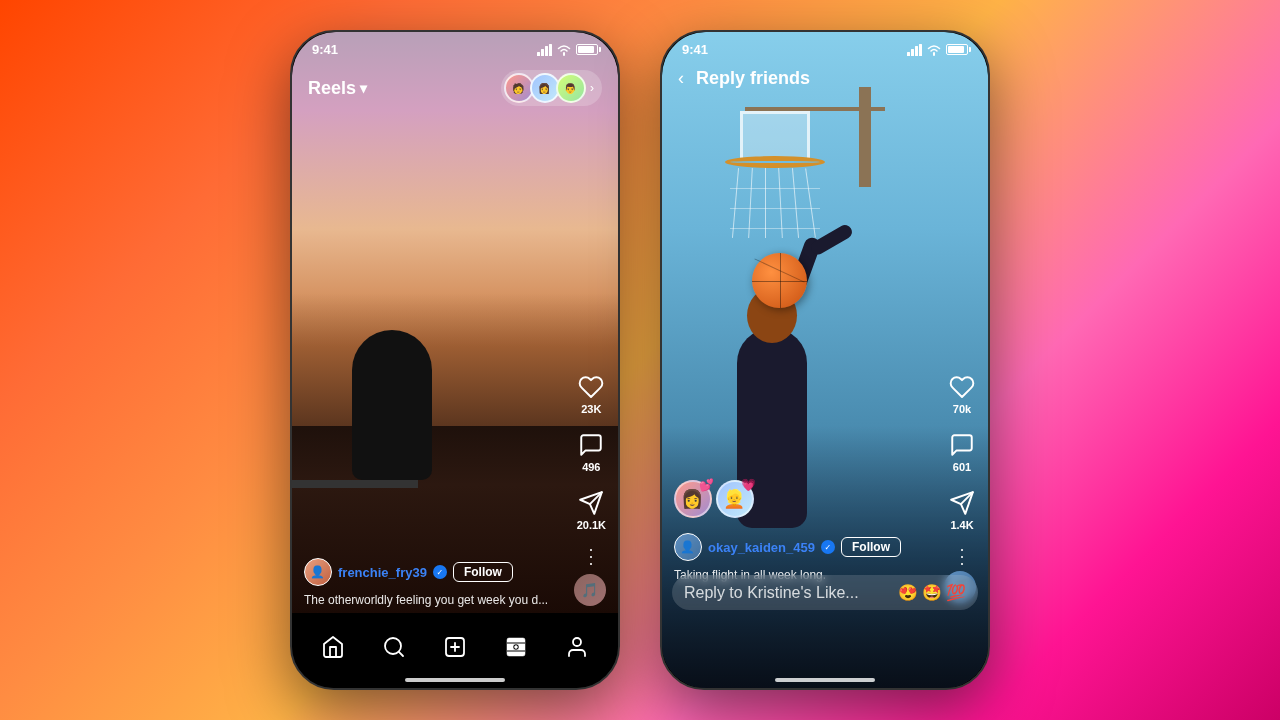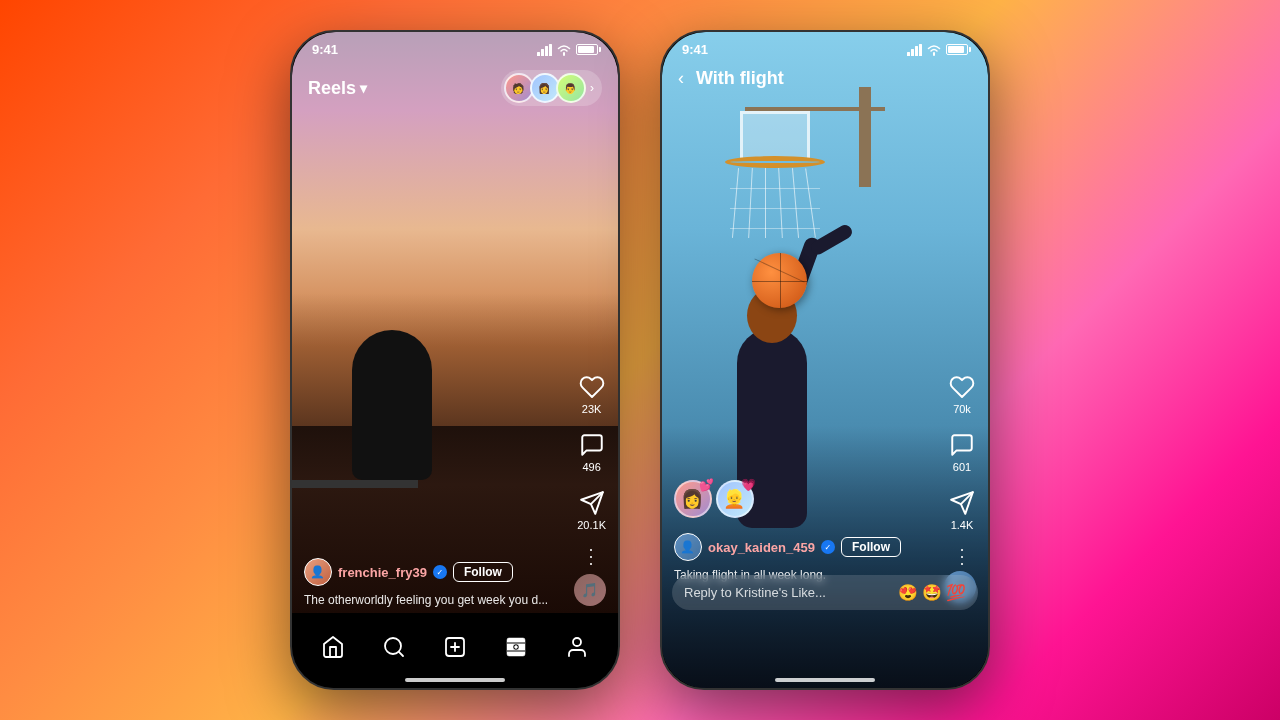--- a/index.html
+++ b/index.html
@@ -210,21 +210,21 @@
       width: 28px;
       height: 28px;
       display: flex;
       align-items: center;
       justify-content: center;
       font-size: 24px;
     }
 
     .action-count {
       font-size: 11px;
-      font-weight: 400;
+      font-weight: 700;
       color: #fff;
     }
 
     .more-dots {
       font-size: 18px;
       color: #fff;
       letter-spacing: 1px;
       transform: rotate(90deg);
     }
 
@@ -254,21 +254,21 @@
       overflow: hidden;
     }
 
     .user-avatar-2 {
       background: linear-gradient(135deg, #a0c8e8, #6090c0);
     }
 
     .username {
       font-size: 13px;
       font-weight: 600;
-      color: #fca5a5;
+      color: #3b82f6;
     }
 
     .verified-badge {
       width: 14px;
       height: 14px;
       background: #1877f2;
       border-radius: 50%;
       display: flex;
       align-items: center;
       justify-content: center;
@@ -368,21 +368,21 @@
       padding: 8px 12px;
       display: flex;
       align-items: center;
       justify-content: space-between;
       z-index: 10;
       backdrop-filter: blur(4px);
     }
 
     .reply-text {
       color: rgba(255,255,255,0.8);
-      font-size: 13px;
+      font-size: 16px;
     }
 
     .reply-emojis {
       display: flex;
       gap: 4px;
       font-size: 16px;
     }
 
     svg.icon {
       fill: none;
@@ -580,21 +580,21 @@
           <path d="M2.5 4.5 Q8 -0.5 13.5 4.5" stroke="white" stroke-width="1.5" fill="none" stroke-linecap="round"></path>
         </svg>
         <div class="battery">
           <div class="battery-fill"></div>
         </div>
       </div>
     </div>
 
     <div class="with-friends-bar">
       <span class="back-arrow">‹</span>
-      <span class="with-friends-title">With flight</span>
+      <span class="with-friends-title">Reply friends</span>
     </div>
 
     <div class="right-actions">
       <div class="action-item">
         <div class="action-icon">
           <svg width="26" height="26" viewBox="0 0 24 24" class="icon">
             <path d="M20.84 4.61a5.5 5.5 0 0 0-7.78 0L12 5.67l-1.06-1.06a5.5 5.5 0 0 0-7.78 7.78l1.06 1.06L12 21.23l7.78-7.78 1.06-1.06a5.5 5.5 0 0 0 0-7.78z"></path>
           </svg>
         </div>
         <span class="action-count">70k</span>

